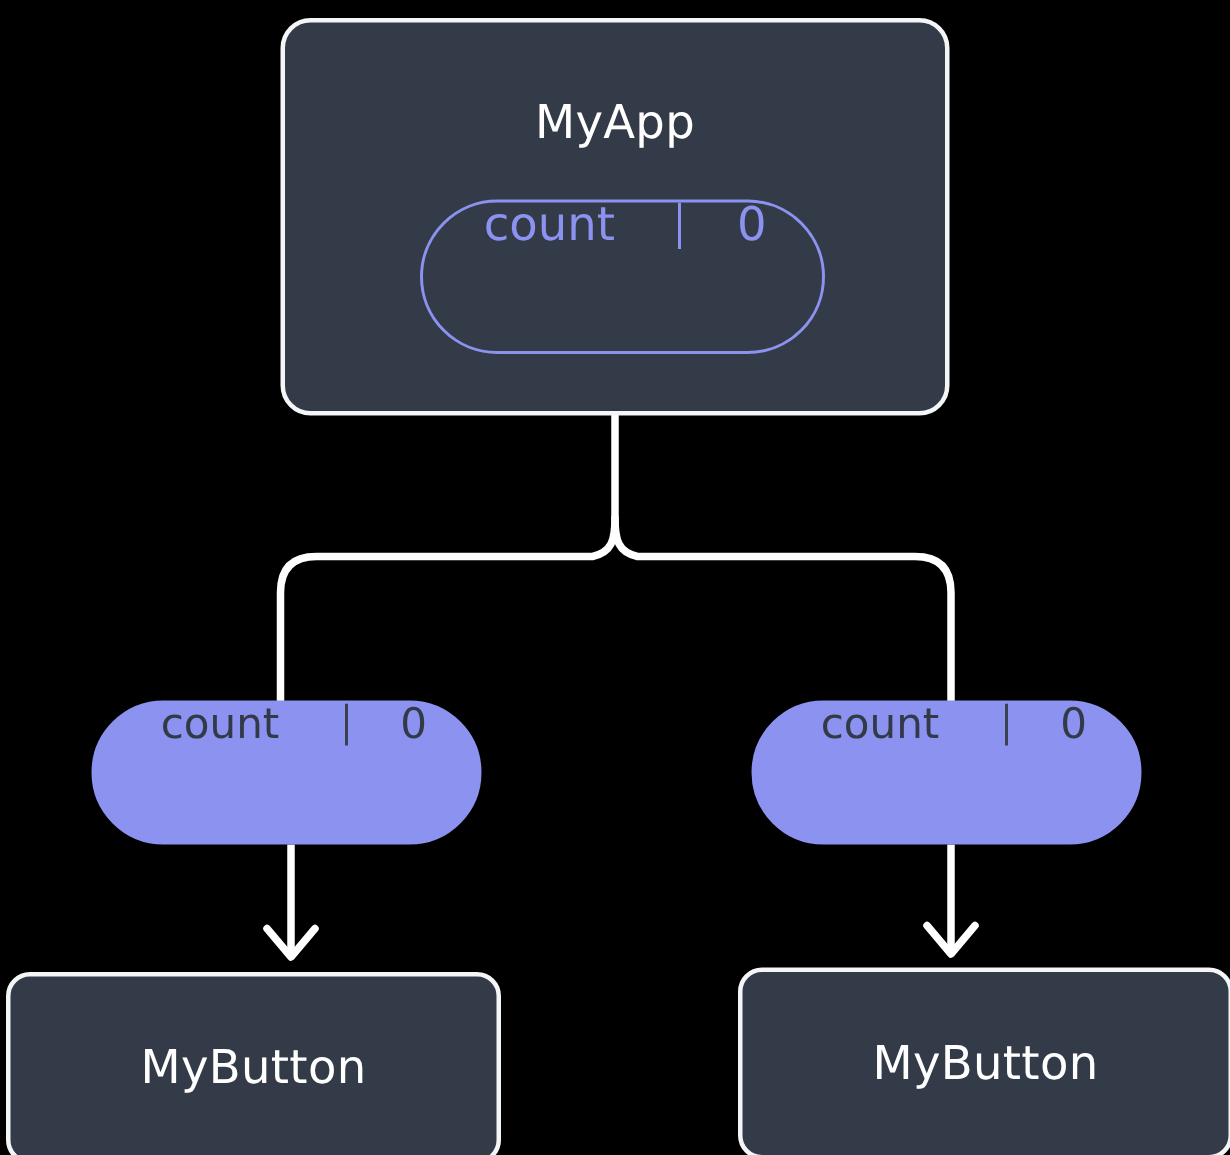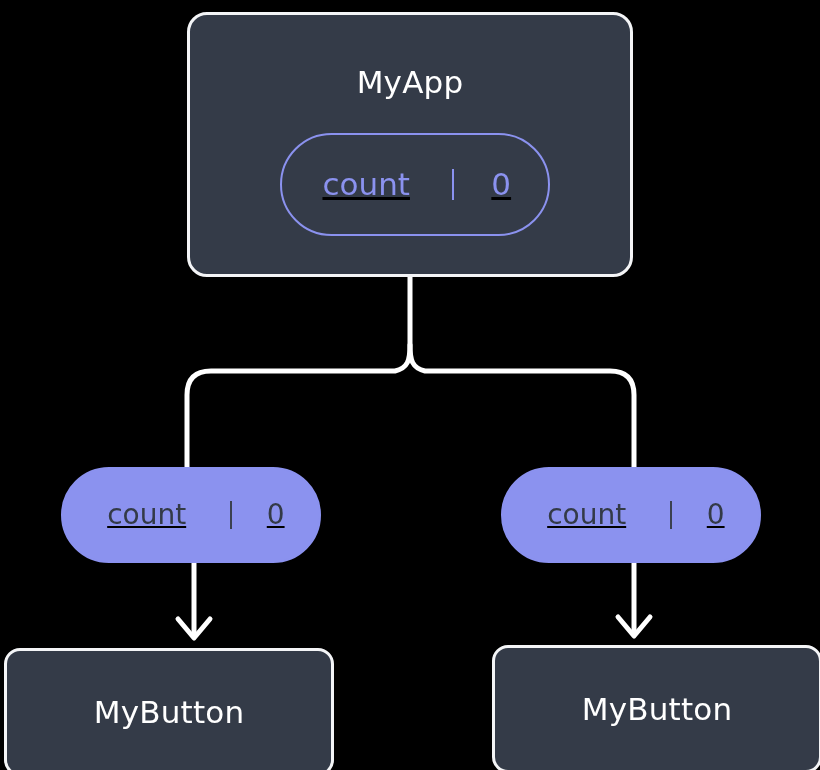--- a/index.html
+++ b/index.html
@@ -77,25 +77,24 @@
     width: 330px;
     height: 128px;
     justify-content: center;
   }
   #node-mybutton-left  { left: 4px;   top: 648px; }
   #node-mybutton-right { left: 492px; top: 645px; }
 
   
   .pill {
     display: flex;
-    align-items: center;
+    align-items: flex-start;
     border-radius: 999px;
     box-sizing: border-box;
     overflow: hidden;
-    text-decoration: underline;
   }
   .pill-key, .pill-val {
     display: flex;
     align-items: center;
     justify-content: center;
     box-sizing: border-box;
     line-height: 1;
     white-space: nowrap;
   }
 

